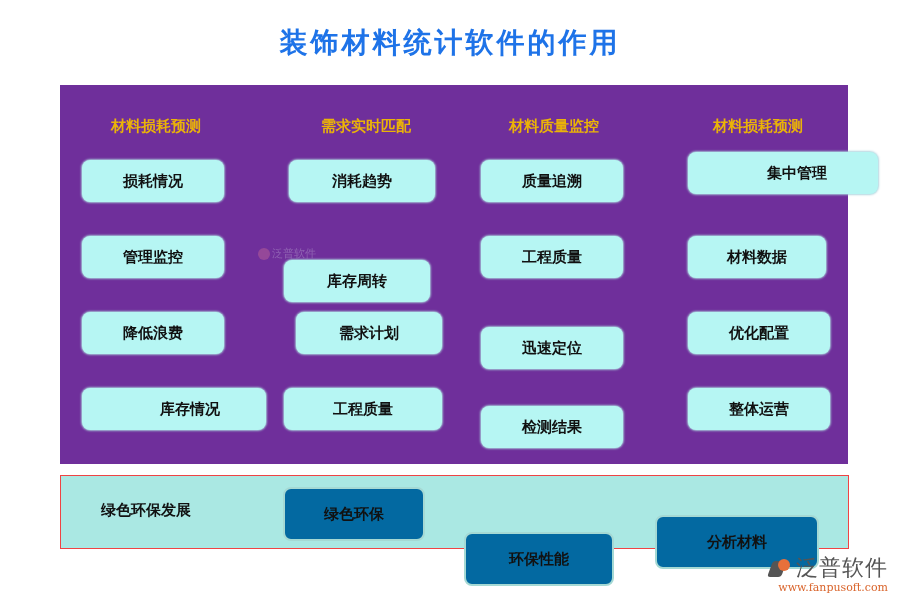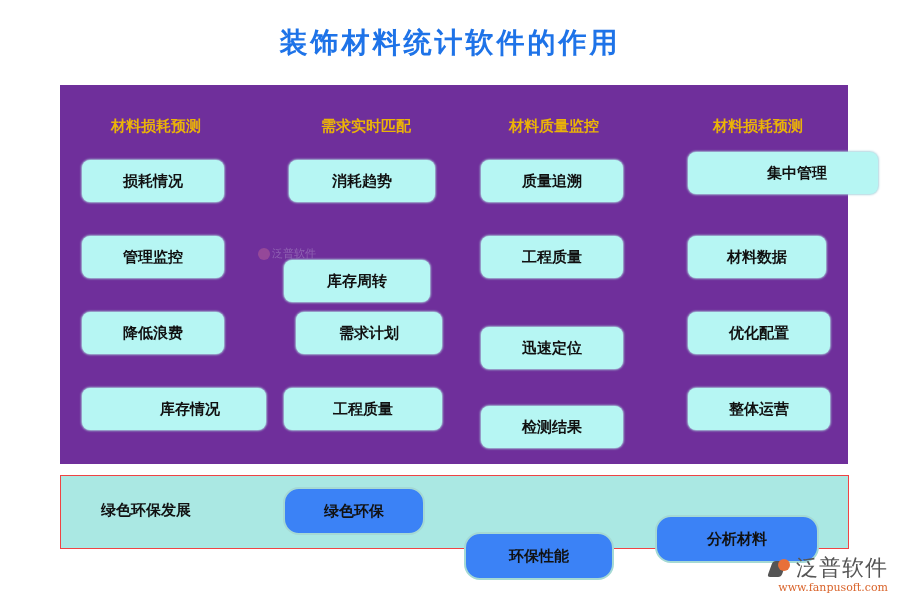--- a/index.html
+++ b/index.html
@@ -10,21 +10,21 @@
   .panel { position:absolute; left:60px; top:85px; width:788px; height:379px; background:#6f2f9b; }
   .col-head { position:absolute; top:32px; width:160px; text-align:center; color:#eab308;
               font-size:15px; font-weight:bold; }
   .box { position:absolute; height:42px; background:#b6f6f3; border-radius:8px;
          box-shadow:0 0 2px 1px rgba(170,210,220,0.9);
          display:flex; align-items:center; justify-content:center;
          font-size:15px; font-weight:bold; color:#111; }
   .bottom { position:absolute; left:60px; top:475px; width:787px; height:72px;
             background:#aae8e3; border:1px solid #ef4444; }
   .bottom-label { position:absolute; left:40px; top:25px; font-size:15px; font-weight:bold; color:#111; }
-  .bbox { position:absolute; top:11px; height:48px; background:#3b82f6; border-radius:16px;
+  .bbox { position:absolute; top:11px; height:54px; background:#0369a1; border-radius:8px;
           border:2px solid #a5d9d4; box-sizing:border-box;
           display:flex; align-items:center; justify-content:center;
           font-size:15px; font-weight:bold; color:#111; }
   .watermark { position:absolute; left:258px; top:246px; color:rgba(200,190,220,0.35);
                font-size:11px; display:flex; align-items:center; gap:2px; }
   .wm-dot { width:12px; height:12px; border-radius:50%; background:rgba(220,120,150,0.35); }
   .logo { position:absolute; left:770px; top:553px; display:flex; flex-direction:column; align-items:flex-end; }
   .logo-top { display:flex; align-items:center; gap:4px; }
   .logo-mark { width:22px; height:22px; position:relative; }
   .logo-mark::before { content:""; position:absolute; left:0; top:4px; width:14px; height:16px;

